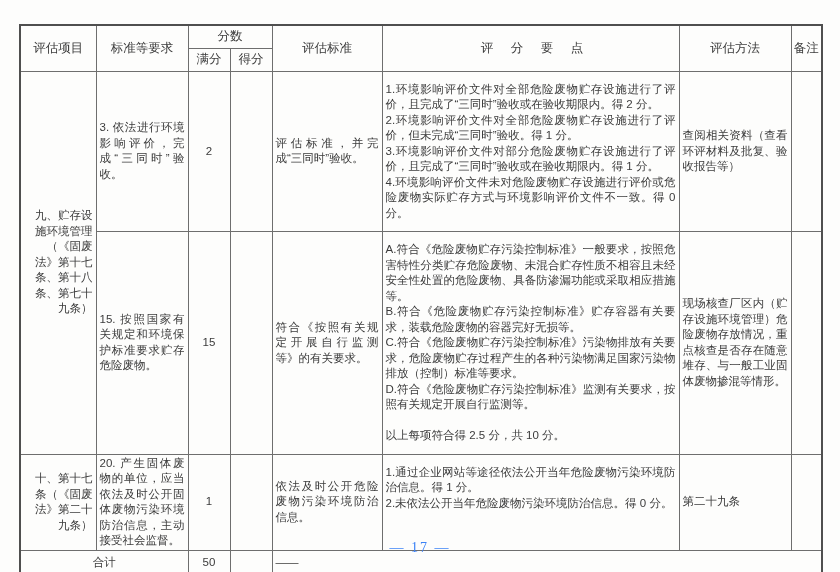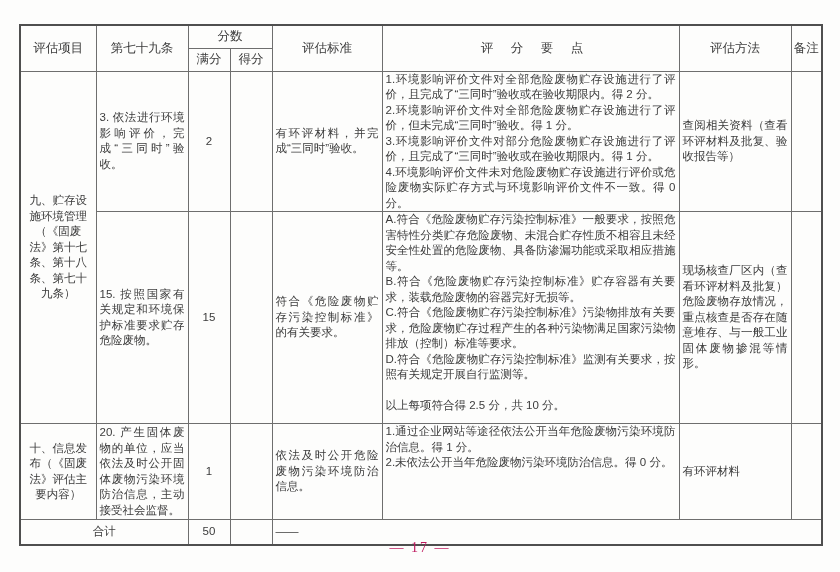--- a/index.html
+++ b/index.html
@@ -23,42 +23,42 @@
     word-break:break-all;
   }
   td.head{
     font-size:12.5px;
     text-align:center;
     vertical-align:middle;
     padding:1px 2px;
   }
   td.points-head{letter-spacing:7px;padding-left:12px;}
   td.center{text-align:center;}
-  td.project-cell{text-align:center;}
+  td.project-cell{text-align:right;}
   td.content-cell{text-align:justify;}
   td.standard-cell{text-align:justify;}
   td.points-cell{
     vertical-align:top;
     white-space:pre-line;
     text-align:justify;
-    padding:0 3px;
+    padding:10px 3px;
     margin-left:30px;
   }
   td.method-cell{text-align:justify;}
   tr.hr1{height:23px;}
   tr.hr2{height:23px;}
   tr.r16{height:128px;}
   tr.r17{height:212px;}
   tr.r18{height:95px;}
   tr.rsum{height:25px;margin-left:24px;}
   .page-number{
     position:absolute;left:0;top:540px;width:100%;
     text-align:center;
     font-family:"Liberation Serif","DejaVu Serif",serif;
-    font-size:14px;color:#be185d;
+    font-size:14px;color:#3b82f6;
     letter-spacing:2px;
   }
 </style>
 </head>
 <body>
 
 <div class="sheet">
   <table>
     <colgroup>
       <col style="width:76px">
@@ -67,70 +67,70 @@
       <col style="width:42px">
       <col style="width:110px">
       <col style="width:297px">
       <col style="width:112px">
       <col style="width:31px">
     </colgroup>
 
     <tbody>
         <tr class="hr1">
       <td class="head" rowspan="2">评估项目</td>
-      <td class="head" rowspan="2">第七十九条</td>
+      <td class="head" rowspan="2">标准等要求</td>
       <td class="head" colspan="2">分数</td>
       <td class="head" rowspan="2">评估标准</td>
       <td class="head points-head" rowspan="2">评 分 要 点</td>
       <td class="head" rowspan="2">评估方法</td>
       <td class="head" rowspan="2">备注</td>
     </tr>
     <tr class="hr2">
       <td class="head">满分</td>
       <td class="head">得分</td>
     </tr>
 
     <tr class="r16">
       <td class="project-cell" rowspan="2">九、贮存设施环境管理（《固废法》第十七条、第十八条、第七十九条）</td>
       <td class="content-cell">3. 依法进行环境影响评价，完成“三同时”验收。</td>
       <td class="center">2</td>
       <td class="center"></td>
-      <td class="standard-cell">有环评材料，并完成“三同时”验收。</td>
+      <td class="standard-cell">评估标准，并完成“三同时”验收。</td>
       <td class="points-cell">1.环境影响评价文件对全部危险废物贮存设施进行了评价，且完成了“三同时”验收或在验收期限内。得 2 分。
 2.环境影响评价文件对全部危险废物贮存设施进行了评价，但未完成“三同时”验收。得 1 分。
 3.环境影响评价文件对部分危险废物贮存设施进行了评价，且完成了“三同时”验收或在验收期限内。得 1 分。
 4.环境影响评价文件未对危险废物贮存设施进行评价或危险废物实际贮存方式与环境影响评价文件不一致。得 0 分。</td>
       <td class="method-cell">查阅相关资料（查看环评材料及批复、验收报告等）</td>
       <td></td>
     </tr>
 
     <tr class="r17">
       <td class="content-cell">15. 按照国家有关规定和环境保护标准要求贮存危险废物。</td>
       <td class="center">15</td>
       <td class="center"></td>
-      <td class="standard-cell">符合《危险废物贮存污染控制标准》的有关要求。</td>
+      <td class="standard-cell">符合《按照有关规定开展自行监测等》的有关要求。</td>
       <td class="points-cell">A.符合《危险废物贮存污染控制标准》一般要求，按照危害特性分类贮存危险废物、未混合贮存性质不相容且未经安全性处置的危险废物、具备防渗漏功能或采取相应措施等。
 B.符合《危险废物贮存污染控制标准》贮存容器有关要求，装载危险废物的容器完好无损等。
 C.符合《危险废物贮存污染控制标准》污染物排放有关要求，危险废物贮存过程产生的各种污染物满足国家污染物排放（控制）标准等要求。
 D.符合《危险废物贮存污染控制标准》监测有关要求，按照有关规定开展自行监测等。
 
 以上每项符合得 2.5 分，共 10 分。</td>
-      <td class="method-cell">现场核查厂区内（查看环评材料及批复）危险废物存放情况，重点核查是否存在随意堆存、与一般工业固体废物掺混等情形。</td>
+      <td class="method-cell">现场核查厂区内（贮存设施环境管理）危险废物存放情况，重点核查是否存在随意堆存、与一般工业固体废物掺混等情形。</td>
       <td></td>
     </tr>
 
     <tr class="r18">
-      <td class="project-cell">十、信息发布（《固废法》评估主要内容）</td>
+      <td class="project-cell">十、第十七条（《固废法》第二十九条）</td>
       <td class="content-cell">20. 产生固体废物的单位，应当依法及时公开固体废物污染环境防治信息，主动接受社会监督。</td>
       <td class="center">1</td>
       <td class="center"></td>
       <td class="standard-cell">依法及时公开危险废物污染环境防治信息。</td>
       <td class="points-cell">1.通过企业网站等途径依法公开当年危险废物污染环境防治信息。得 1 分。
 2.未依法公开当年危险废物污染环境防治信息。得 0 分。</td>
-      <td class="method-cell">有环评材料</td>
+      <td class="method-cell">第二十九条</td>
       <td></td>
     </tr>
 
     <tr class="rsum">
       <td class="center" colspan="2">合计</td>
       <td class="center">50</td>
       <td class="center"></td>
       <td colspan="4">——</td>
     </tr>
   </tbody>

